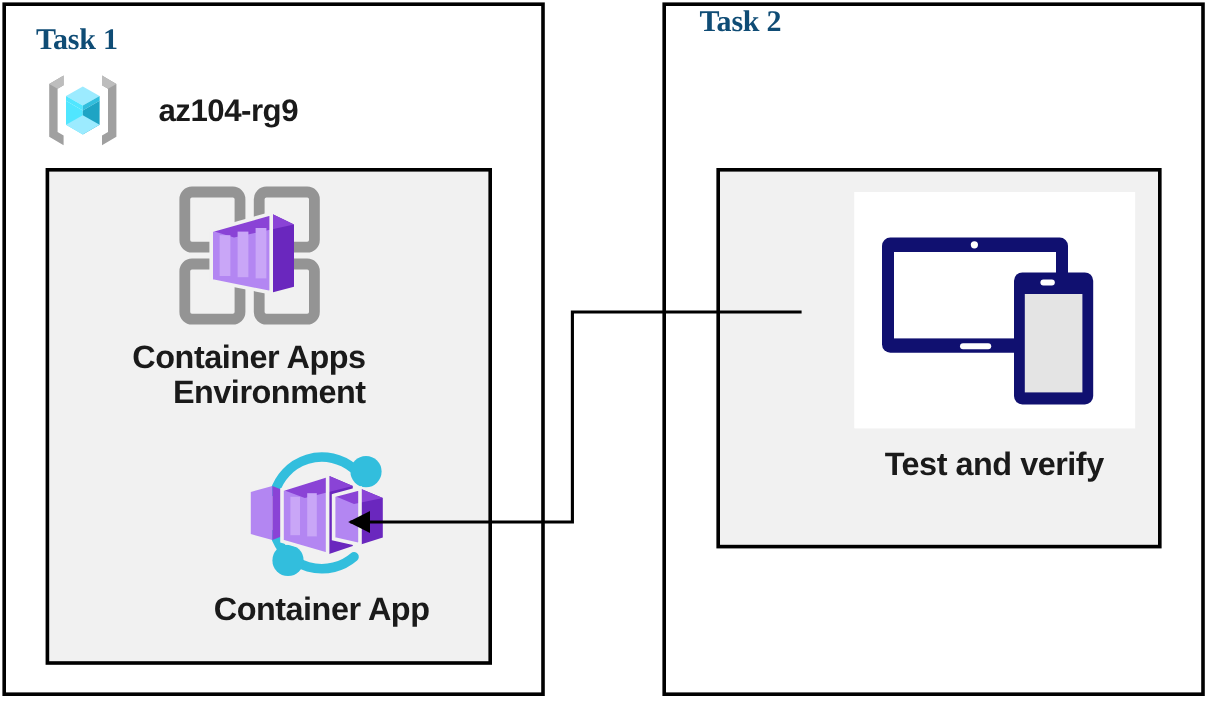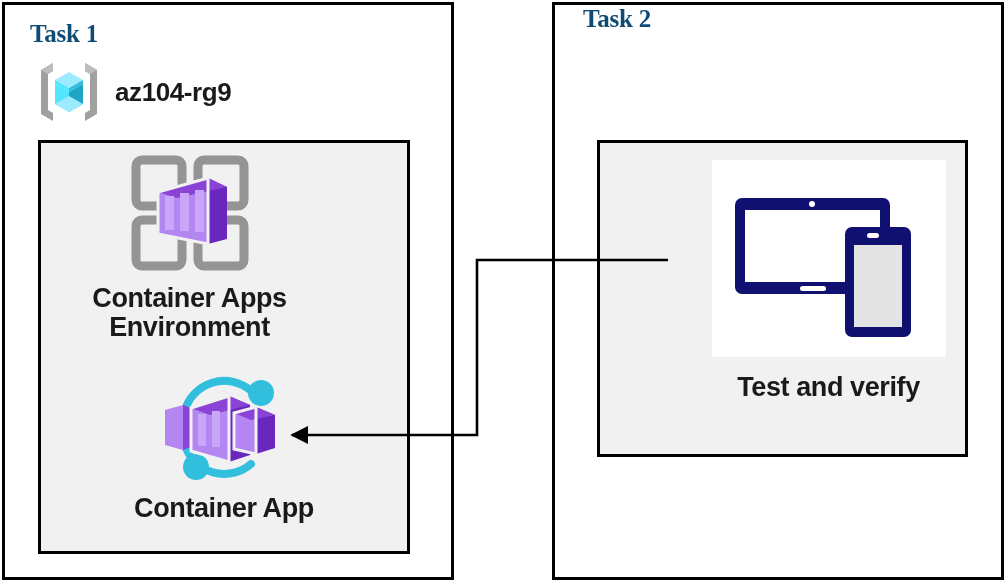--- a/index.html
+++ b/index.html
@@ -41,21 +41,21 @@
   #task1-title { left: 30px;  top: 20px; }
   #task2-title { left: 583px; top: 5px; }
 
   
   #rg-row {
     position: absolute;
     left: 33px;
     top: 58px;
     display: flex;
     align-items: center;
-    gap: 10px;
+    gap: 27px;
   }
   #rg-label {
     font-size: 26px;
     font-weight: bold;
     color: #1a1a1a;
     letter-spacing: -0.4px;
     white-space: nowrap;
   }
 
   
@@ -77,22 +77,22 @@
     text-align: center;
   }
   .node-label {
     font-size: 27px;
     font-weight: bold;
     color: #1a1a1a;
     line-height: 1.07;
     letter-spacing: -0.4px;
     white-space: pre-line;
   }
-  #env-node       { left: 20px;  top: 152px; width: 339px; }
-  #containerapp-node { left: 38px; top: 372px; width: 372px; }
+  #env-node       { left: 38px;  top: 152px; width: 339px; text-align: right; }
+  #containerapp-node { left: 38px; top: 372px; width: 372px; padding-left: 44px; }
   #test-node      { left: 620px; top: 160px; width: 417px; }
 
   .icon-wrap { display: block; line-height: 0; }
 
   
   #devices-icon-bg {
     background: #ffffff;
     padding: 0;
     display: block;
     line-height: 0;

